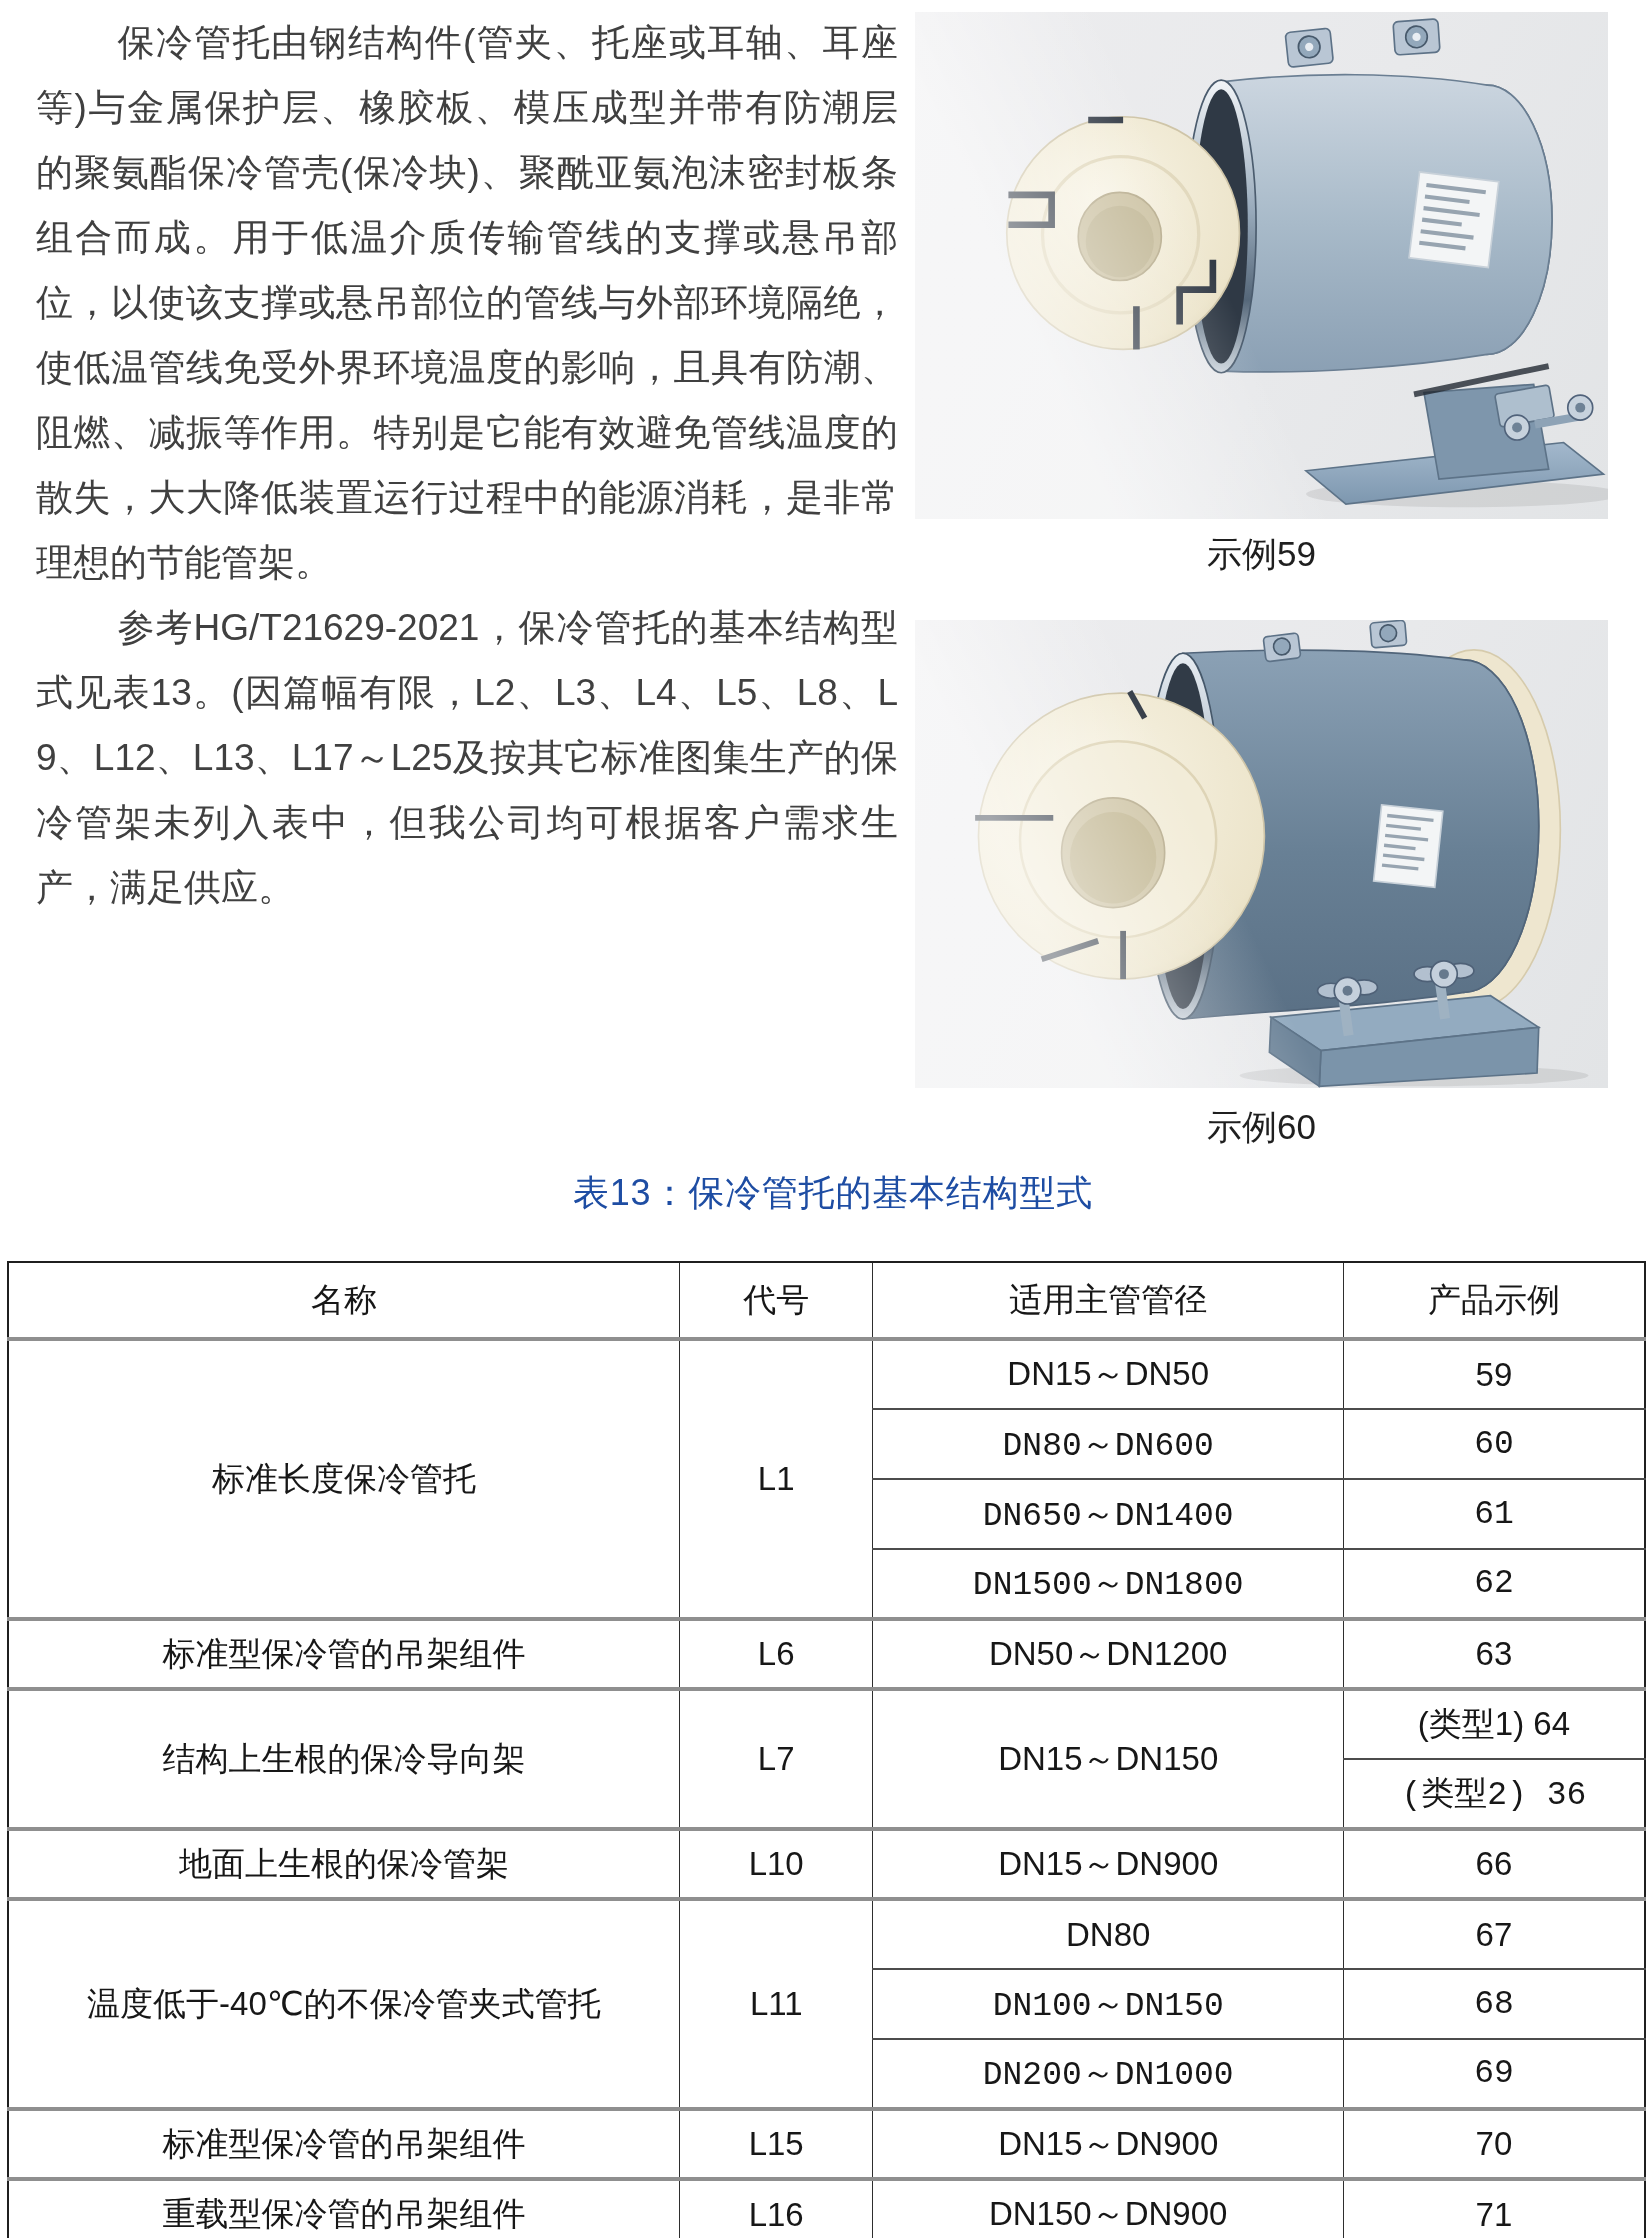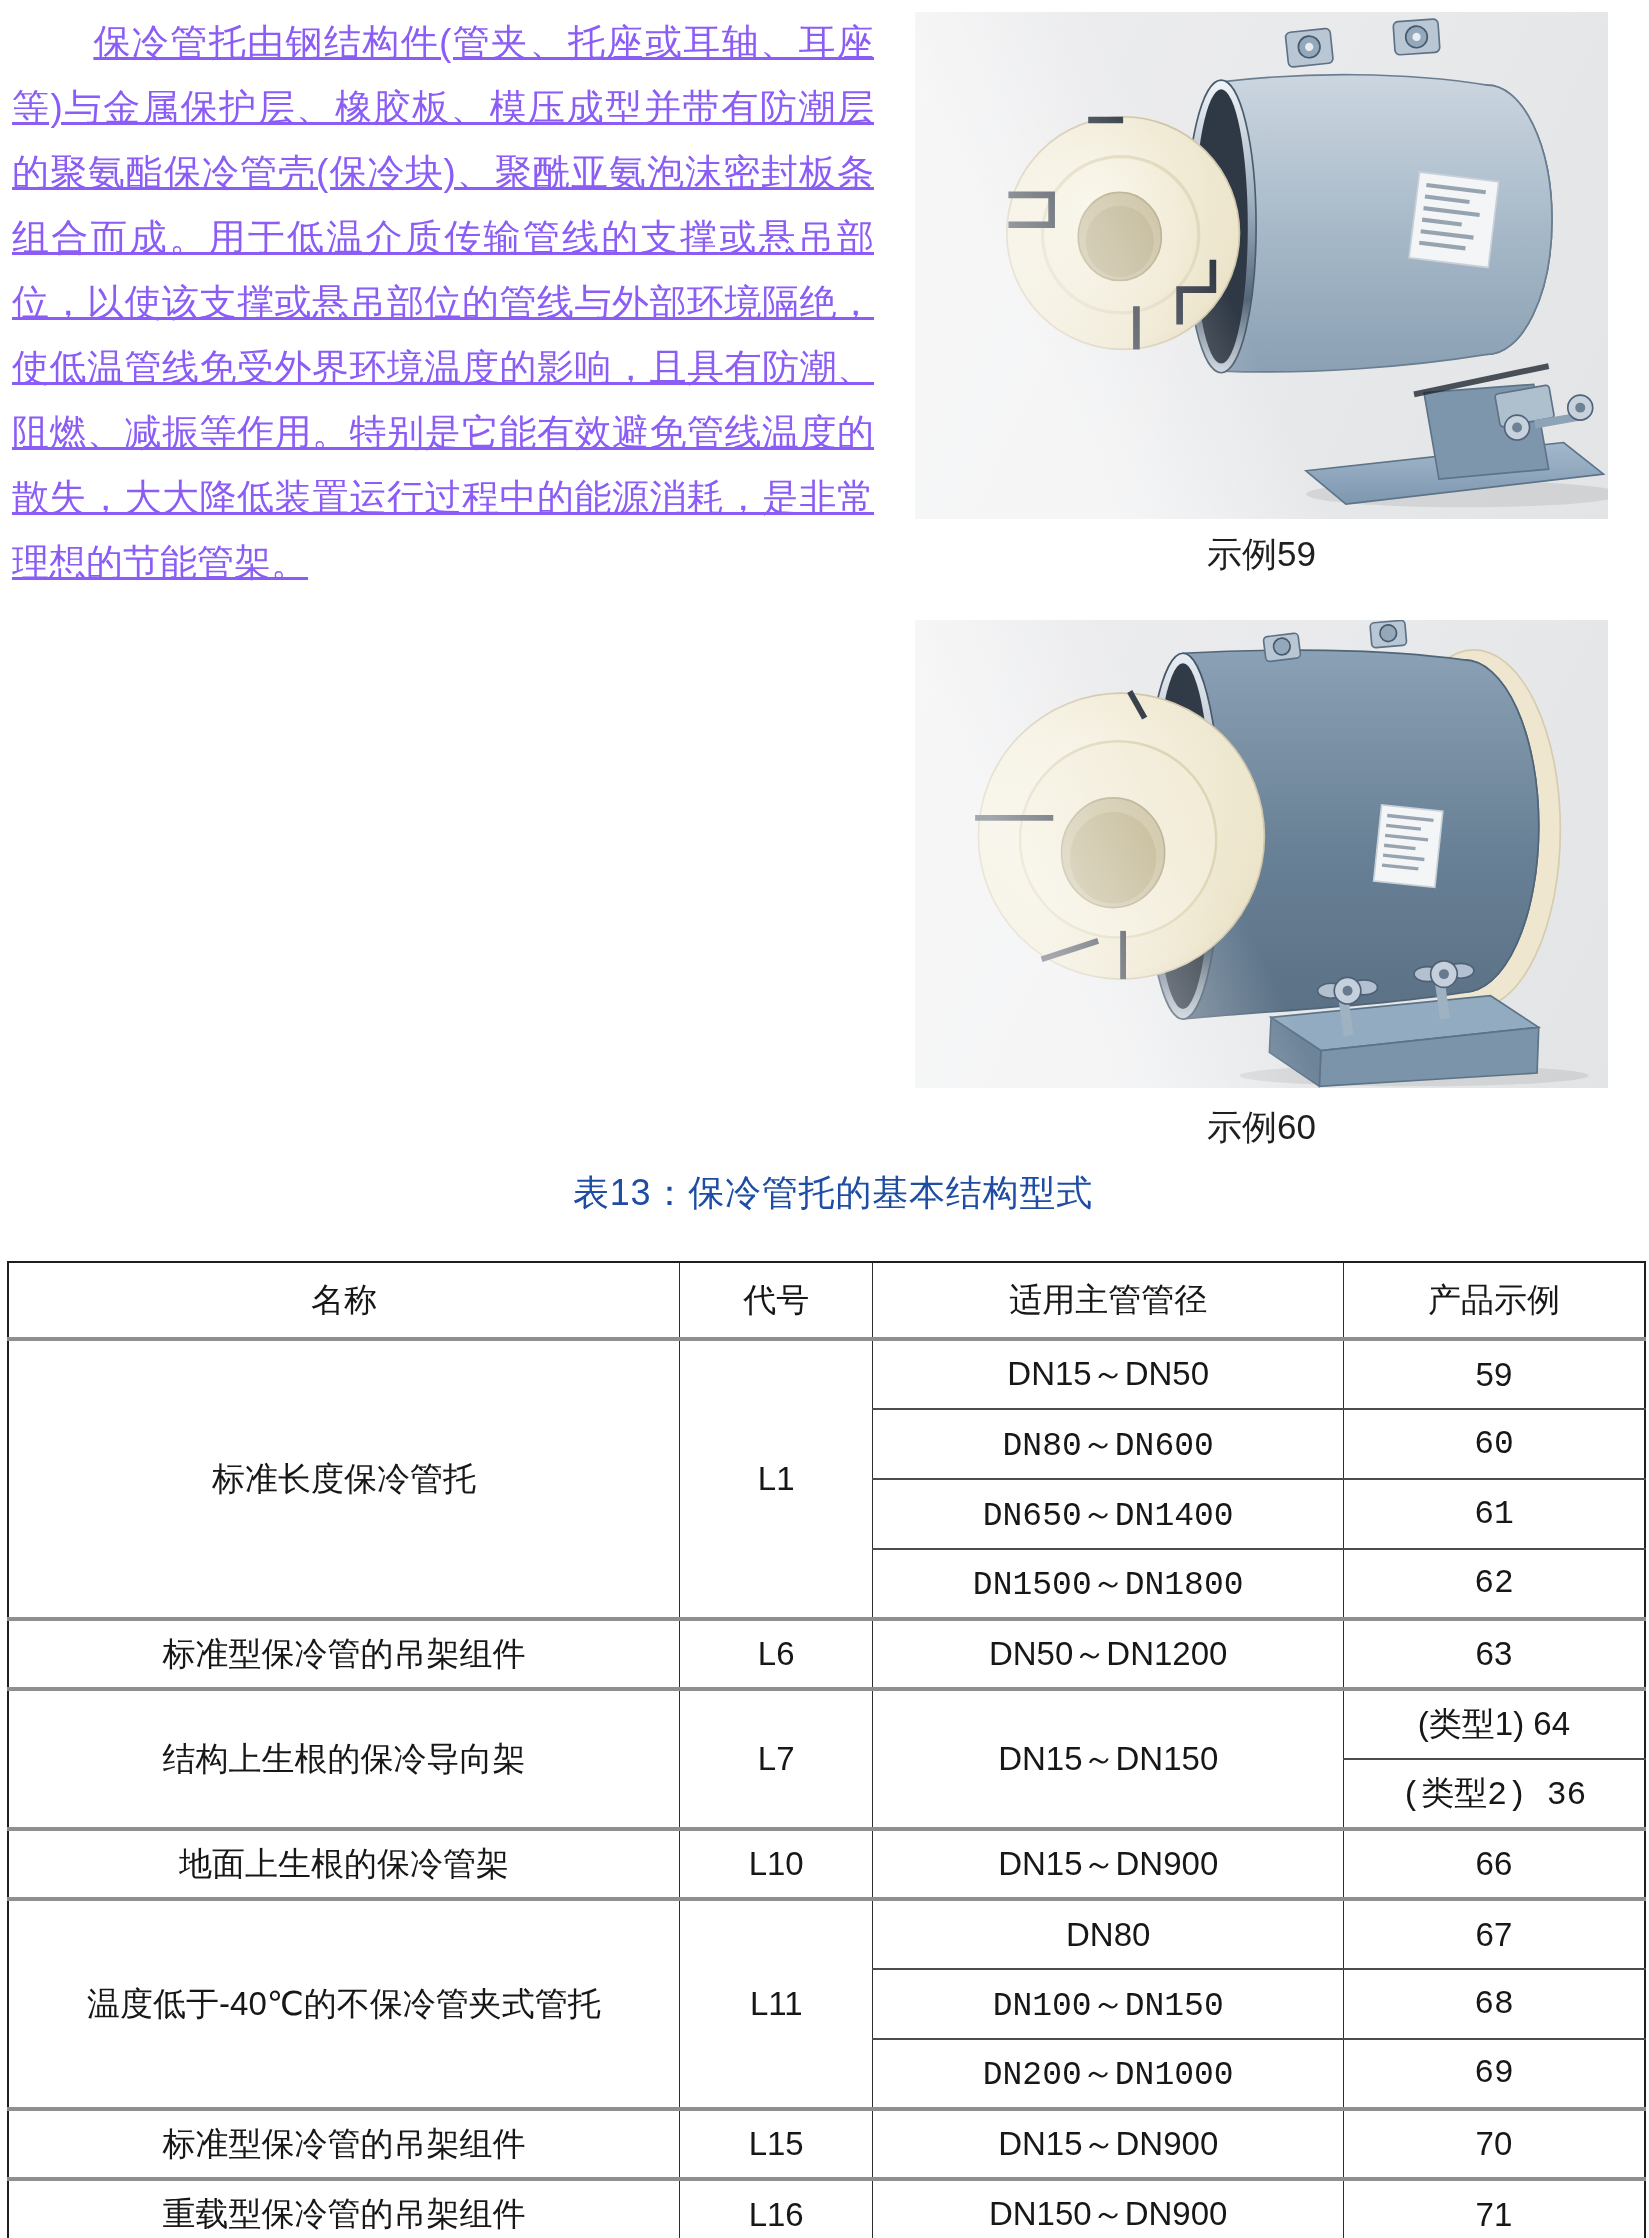--- a/index.html
+++ b/index.html
@@ -10,28 +10,27 @@
     height: 2239px;
     background: #ffffff;
     font-family: "Liberation Sans", "DejaVu Sans", sans-serif;
     color: #1c1c1c;
     overflow: hidden;
   }
 
   
   .article {
     position: absolute;
-    left: 12px; top: 10px;
+    left: 36px; top: 10px;
     width: 862px;
     font-size: 37px;
     line-height: 65px;
     text-align: justify;
     word-break: break-all;
-    color: #8b5cf6;
-    text-decoration: underline;
+    color: #404040;
   }
   .article p { margin: 0; text-indent: 2.2em; }
 
   
   .panel {
     position: absolute;
     left: 915px;
     width: 693px;
     background: linear-gradient(115deg, #ededef 0%, #e8e9eb 55%, #e2e4e6 100%);
     overflow: hidden;
@@ -95,20 +94,21 @@
   tr.group-start > td { border-top: 4.2px solid #8f8f8f; }
   tr.sub > td { border-top: 2.5px solid #4c4c4c; font-family: Liberation Mono, monospace; }
 </style>
 </head>
 <body>
 
 <div class="page">
 
   <div class="article">
     <p>保冷管托由钢结构件(管夹、托座或耳轴、耳座等)与金属保护层、橡胶板、模压成型并带有防潮层的聚氨酯保冷管壳(保冷块)、聚酰亚氨泡沫密封板条组合而成。用于低温介质传输管线的支撑或悬吊部位，以使该支撑或悬吊部位的管线与外部环境隔绝，使低温管线免受外界环境温度的影响，且具有防潮、阻燃、减振等作用。特别是它能有效避免管线温度的散失，大大降低装置运行过程中的能源消耗，是非常理想的节能管架。</p>
+    <p>参考HG/T21629-2021，保冷管托的基本结构型式见表13。(因篇幅有限，L2、L3、L4、L5、L8、L9、L12、L13、L17～L25及按其它标准图集生产的保冷管架未列入表中，但我公司均可根据客户需求生产，满足供应。</p>
   </div>
 
   <div class="panel panel-1">
     <svg viewBox="0 0 833 610" aria-hidden="true">
       <defs>
         <linearGradient id="shell1" x1="0" y1="0" x2="0" y2="1">
           <stop offset="0" stop-color="#ccd6e0"></stop>
             <stop offset="0.5" stop-color="#a8bac9"></stop>
             <stop offset="1" stop-color="#8ba0b4"></stop>
         </linearGradient>

